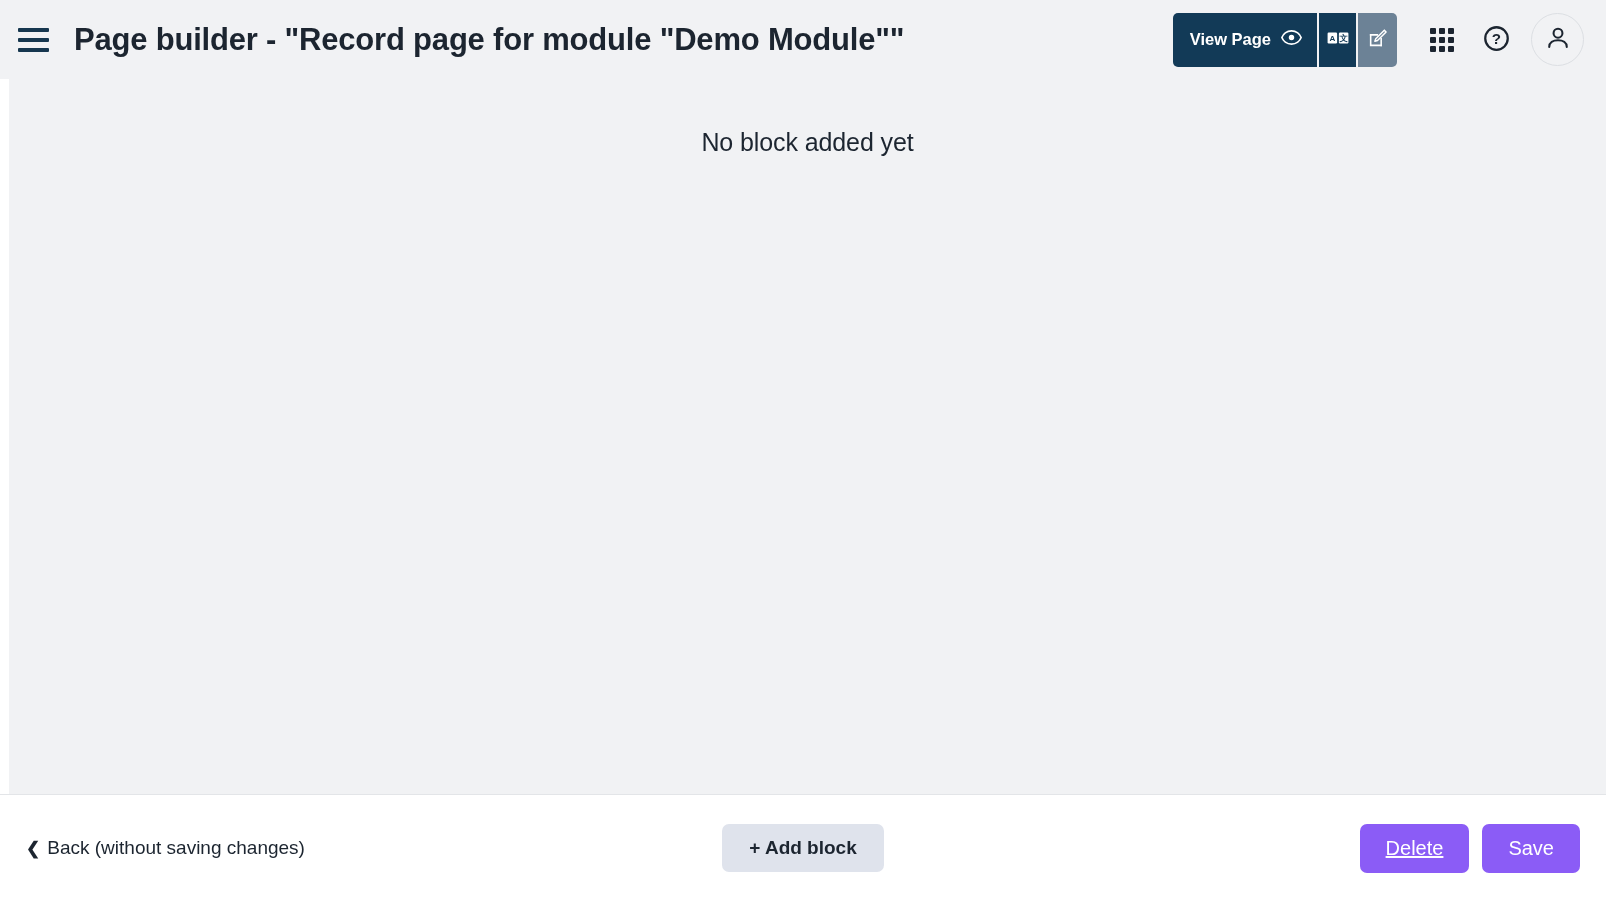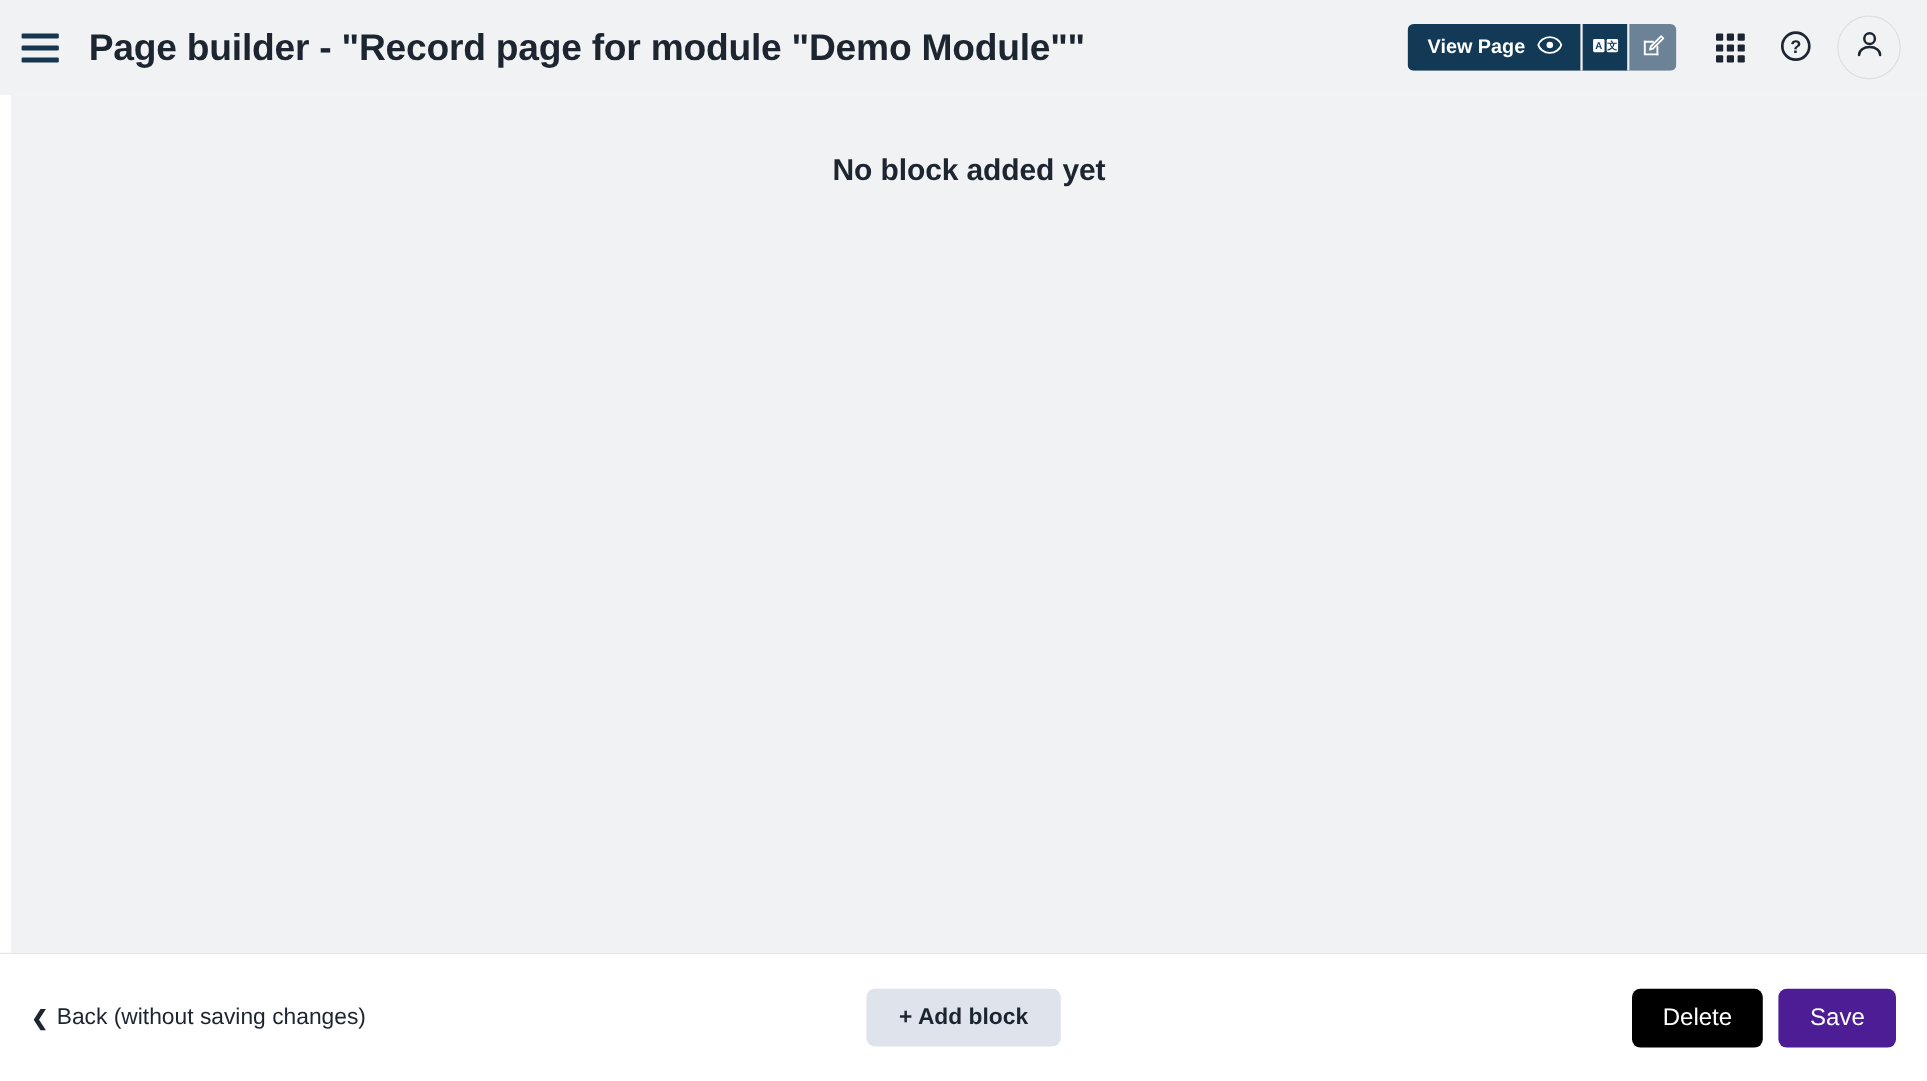--- a/index.html
+++ b/index.html
@@ -67,21 +67,21 @@
     align-items: center;
     flex: 0 0 auto;
     gap: 0;
   }
 
   .btn-group {
     display: flex;
     align-items: stretch;
     border-radius: 5px;
     overflow: hidden;
-    height: 39px;
+    height: 54px;
   }
 
   .btn-view-page {
     background: #123a57;
     color: #ffffff;
     font-size: 16.5px;
     font-weight: bold;
     display: flex;
     align-items: center;
     gap: 10px;
@@ -161,21 +161,21 @@
   }
   .canvas {
     flex: 1 1 auto;
     background: #f1f2f4;
     padding-top: 49px;
     text-align: center;
     overflow: hidden;
   }
   .empty-msg {
     font-size: 25px;
-    font-weight: bold;
+    font-weight: normal;
     color: #1c2530;
     letter-spacing: -0.1px;
   }
 
   
   .footer {
     height: 107px;
     min-height: 107px;
     background: #ffffff;
     border-top: 1px solid #e3e5e8;
@@ -238,23 +238,23 @@
   .btn-footer {
     border: none;
     border-radius: 7px;
     font-size: 20px;
     font-family: inherit;
     padding: 13px 26px;
     cursor: pointer;
     white-space: nowrap;
     line-height: 1.15;
   }
-  .btn-delete { background: #000000; color: #ffffff; }
+  .btn-delete { background: #8b5cf6; color: #ffffff; text-decoration: underline; }
   .btn-save-close { background: #dfe3ec; color: #1c2530; }
-  .btn-save { background: #4c1d95; color: #ffffff; }
+  .btn-save { background: #8b5cf6; color: #ffffff; }
 </style>
 </head>
 <body>
 
 <div class="app">
 
   <div class="header">
 
     <div class="hamburger">
       <span></span>

